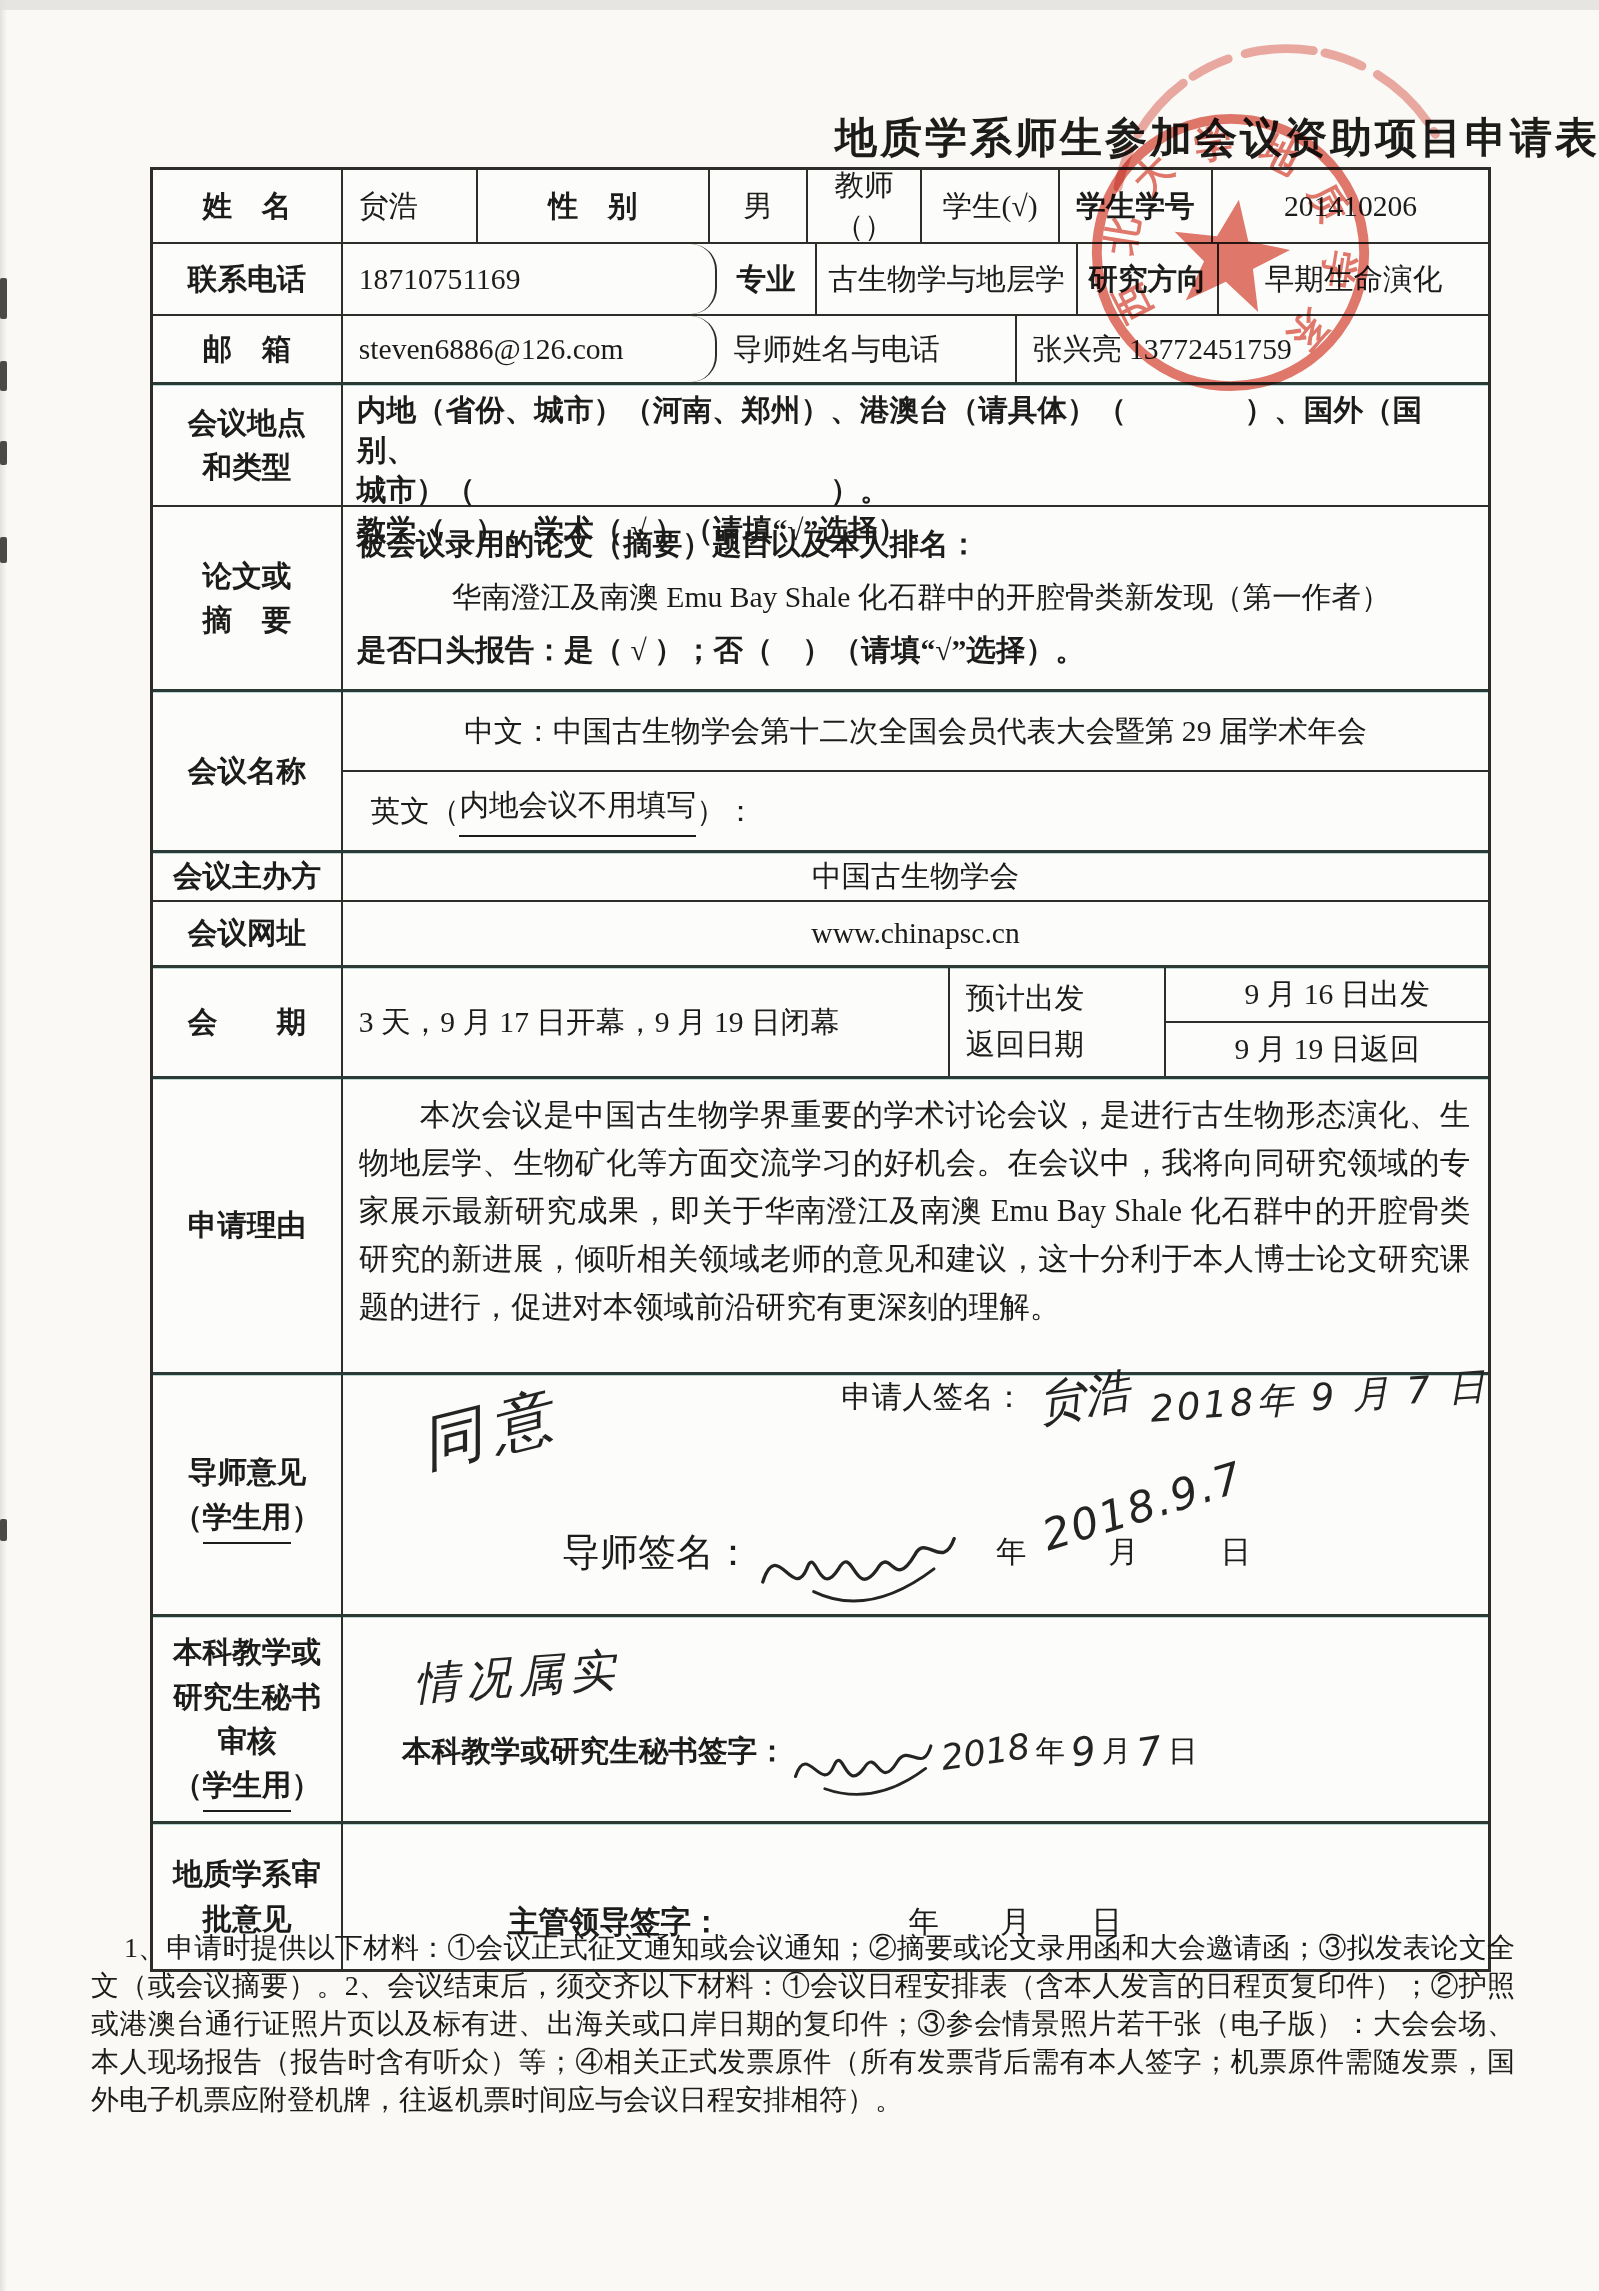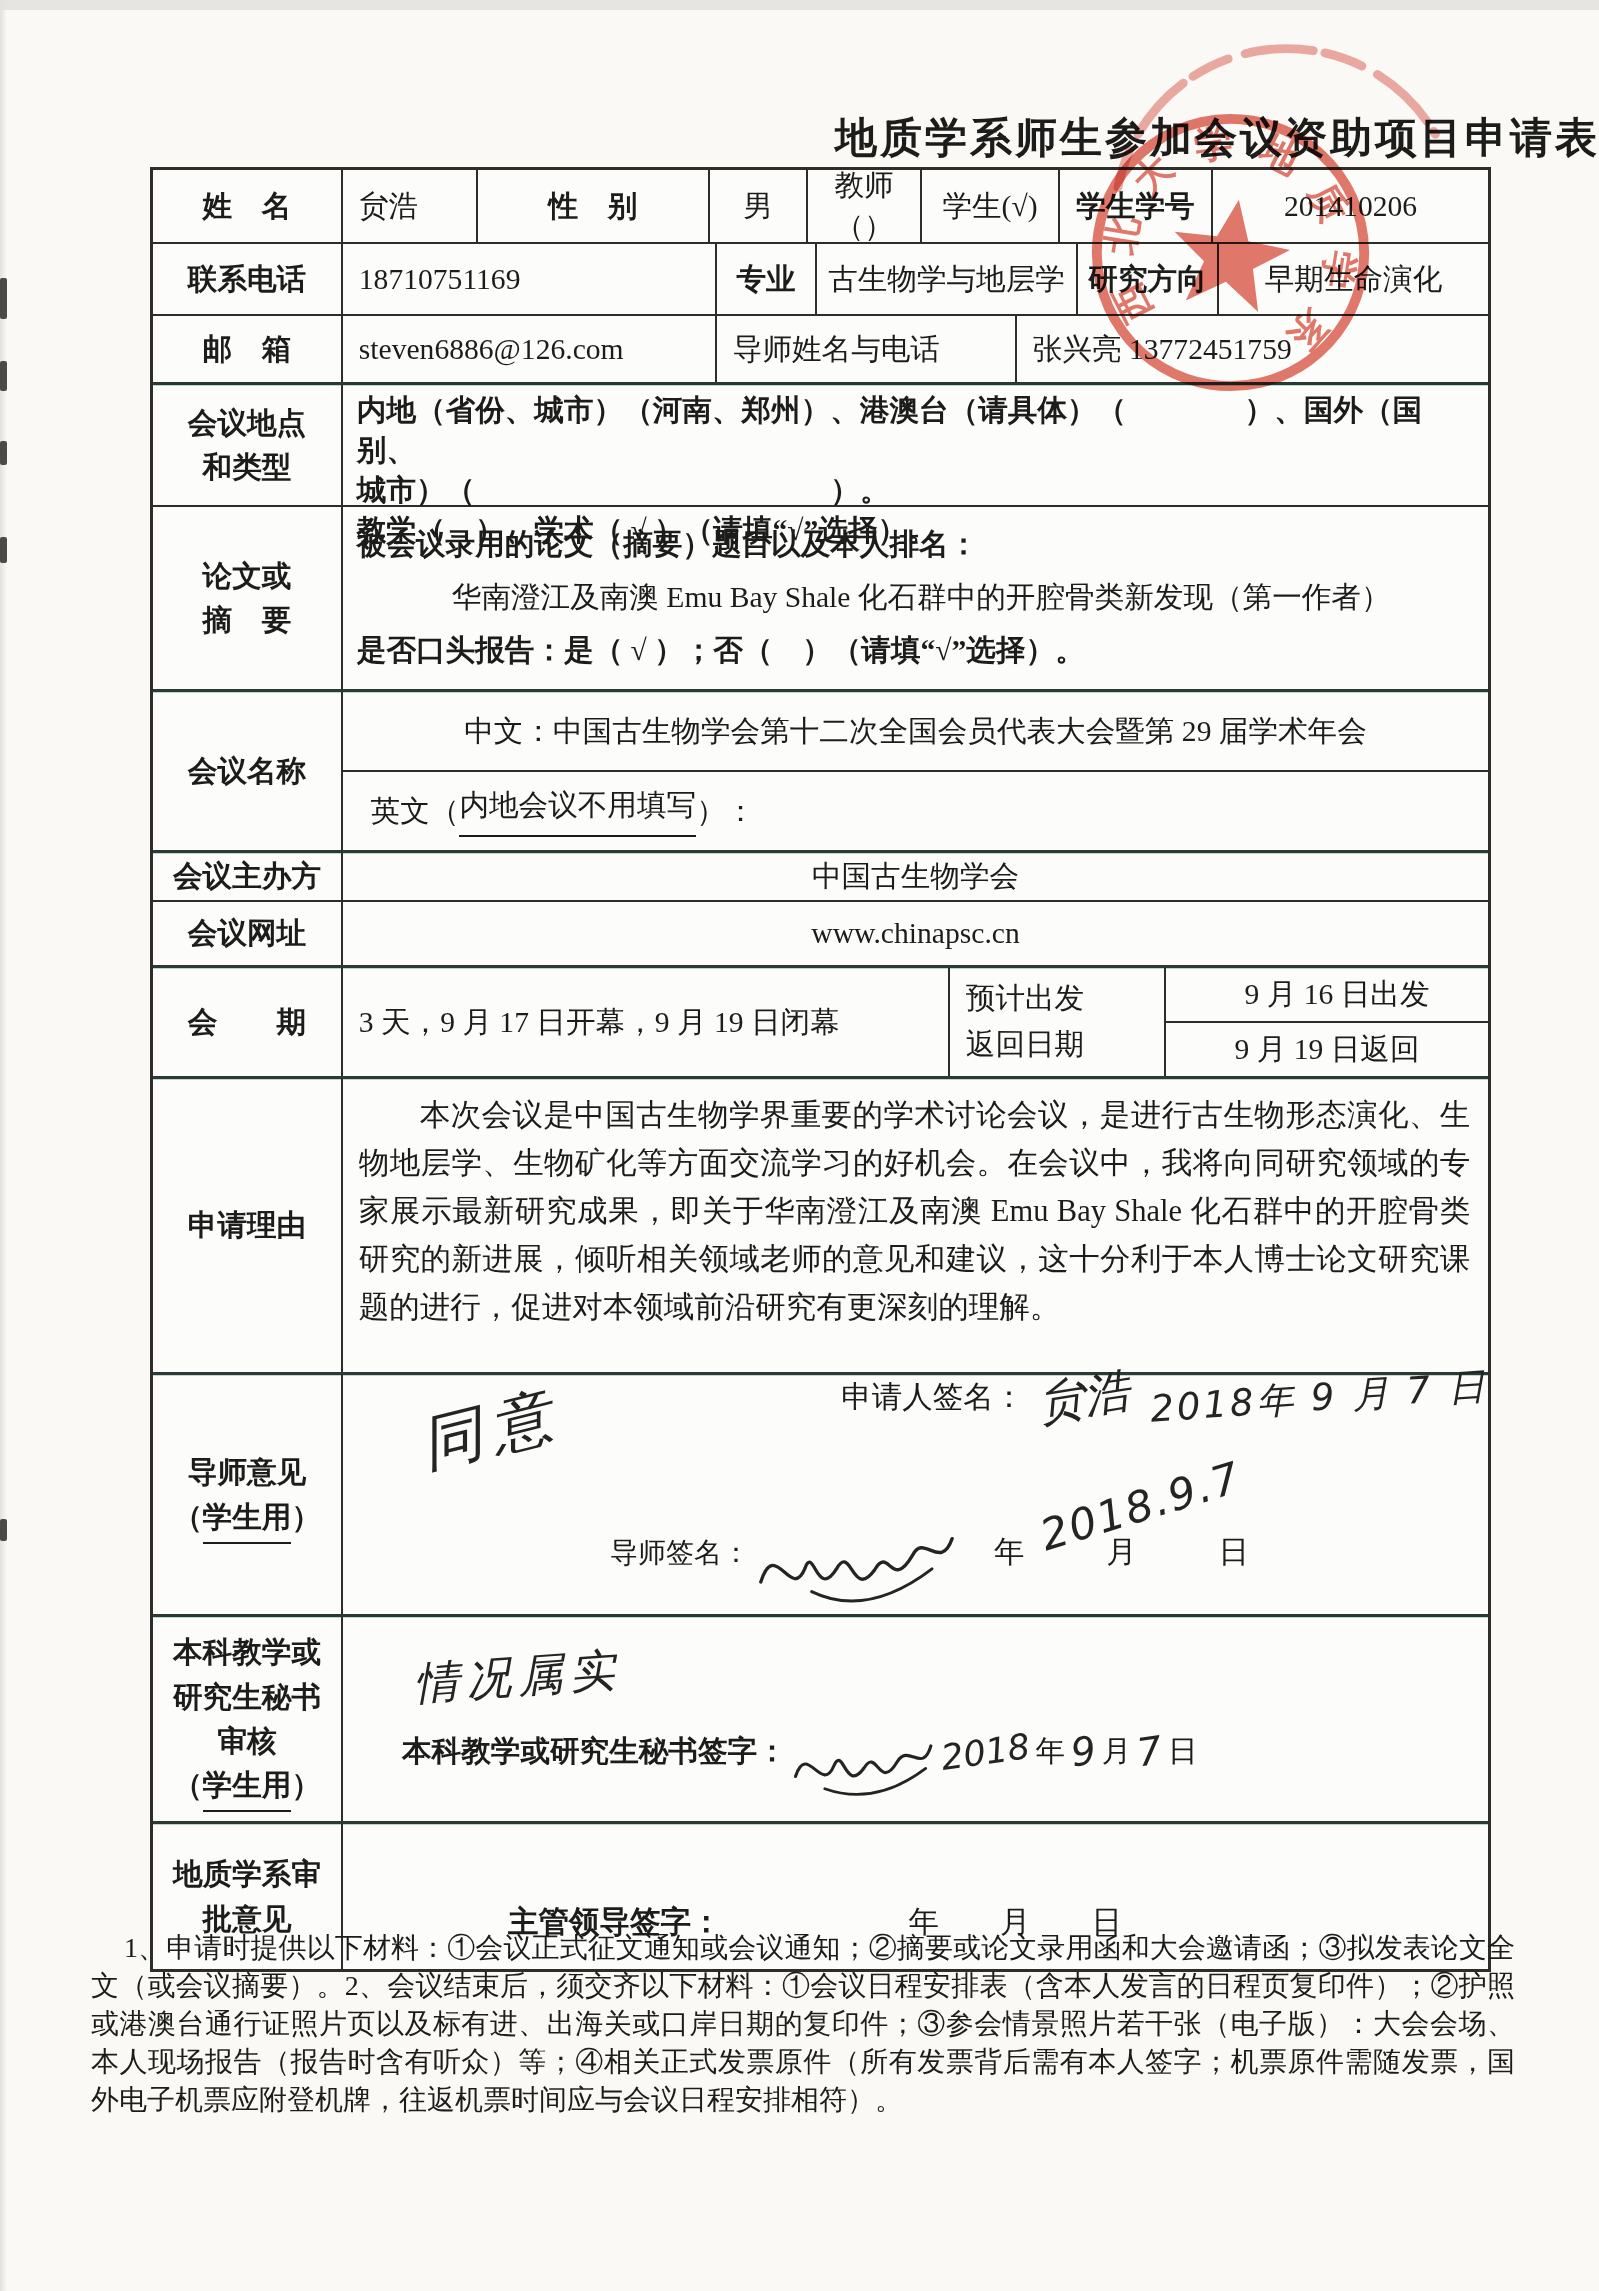--- a/index.html
+++ b/index.html
@@ -18,21 +18,21 @@
   .tr{display:flex; border-bottom:2px solid var(--bd); align-items:stretch;}
   .tr.heavy{border-bottom:3px solid #2b3a35; box-shadow:0 1px 0 rgba(23,120,110,.28);}
   .tr:last-child{border-bottom:none;}
   .td{border-right:2px solid var(--bd); display:flex; align-items:center; font-size:29.6px;}
   .td:last-child{border-right:none; flex:1;}
   .lab{justify-content:center; text-align:center; font-weight:600; flex-direction:column; line-height:1.5;}
   .ctr{justify-content:center; text-align:center;}
   .lft{padding-left:15.8px;}
   .w193{width:190px; flex:none;} .w137{width:135px; flex:none;} .w236{width:232px; flex:none;}
   .w99{width:98px; flex:none;} .w116{width:114px; flex:none;} .w140{width:138px; flex:none;}
-  .w155{width:153px; flex:none;} .w380{width:374px; flex:none;} .w102{width:100px; flex:none;}
+  .w155{width:153px; flex:none;} .w380{width:374px; flex:none;border-radius:26px;} .w102{width:100px; flex:none;}
   .w265{width:261px; flex:none;} .w143{width:141px; flex:none;} .w305{width:300px; flex:none;}
   .w616{width:607px; flex:none;} .w219{width:216px; flex:none;}
 
   .h75{height:74px;} .h73{height:72px;} .h70{height:69px;} .h124{height:122px;} .h188{height:185px;}
   .h163{height:161px;} .h50{height:49px;} .h67{height:66px;} .h113{height:111px;} .h300{height:296px;}
   .h193{height:242px;} .h210{height:207px;} .h147{height:145px;}
 
   .stackcell{flex-direction:column; align-items:stretch; padding:0;}
   .subrow{flex:1; display:flex; align-items:center;}
   .subrow.bline{border-bottom:2px solid var(--bd);}
@@ -187,21 +187,21 @@
   </div>
 
   <div class="tr h193 heavy">
     <div class="td lab w193">
       <span>导师意见</span>
       <span><span>（</span><span class="u">学生用</span><span>）</span></span>
     </div>
     <div class="td rel">
       <span class="hand approval">同意</span>
       <div class="adv-sign">
-        <span style="font-size:28px;margin-left:48px;">导师签名：</span>
+        <span style="font-size:38px;">导师签名：</span>
         <svg class="scribble" width="211" height="91" viewBox="0 0 214 92">
           <path d="M8,50 C28,6 36,74 54,42 C66,18 62,76 86,46 C104,22 98,80 124,52 C142,28 138,76 164,42 C178,20 190,62 206,30" fill="none" stroke="#242424" stroke-width="3.4" stroke-linecap="round"></path>
           <path d="M58,66 C92,88 134,86 182,58" fill="none" stroke="#242424" stroke-width="3" stroke-linecap="round"></path>
         </svg>
         <span class="datewrap" style="font-size:30.5px;">
           <span>年　月　日</span>
           <span class="hand over">2018.9.7</span>
         </span>
       </div>
     </div>

